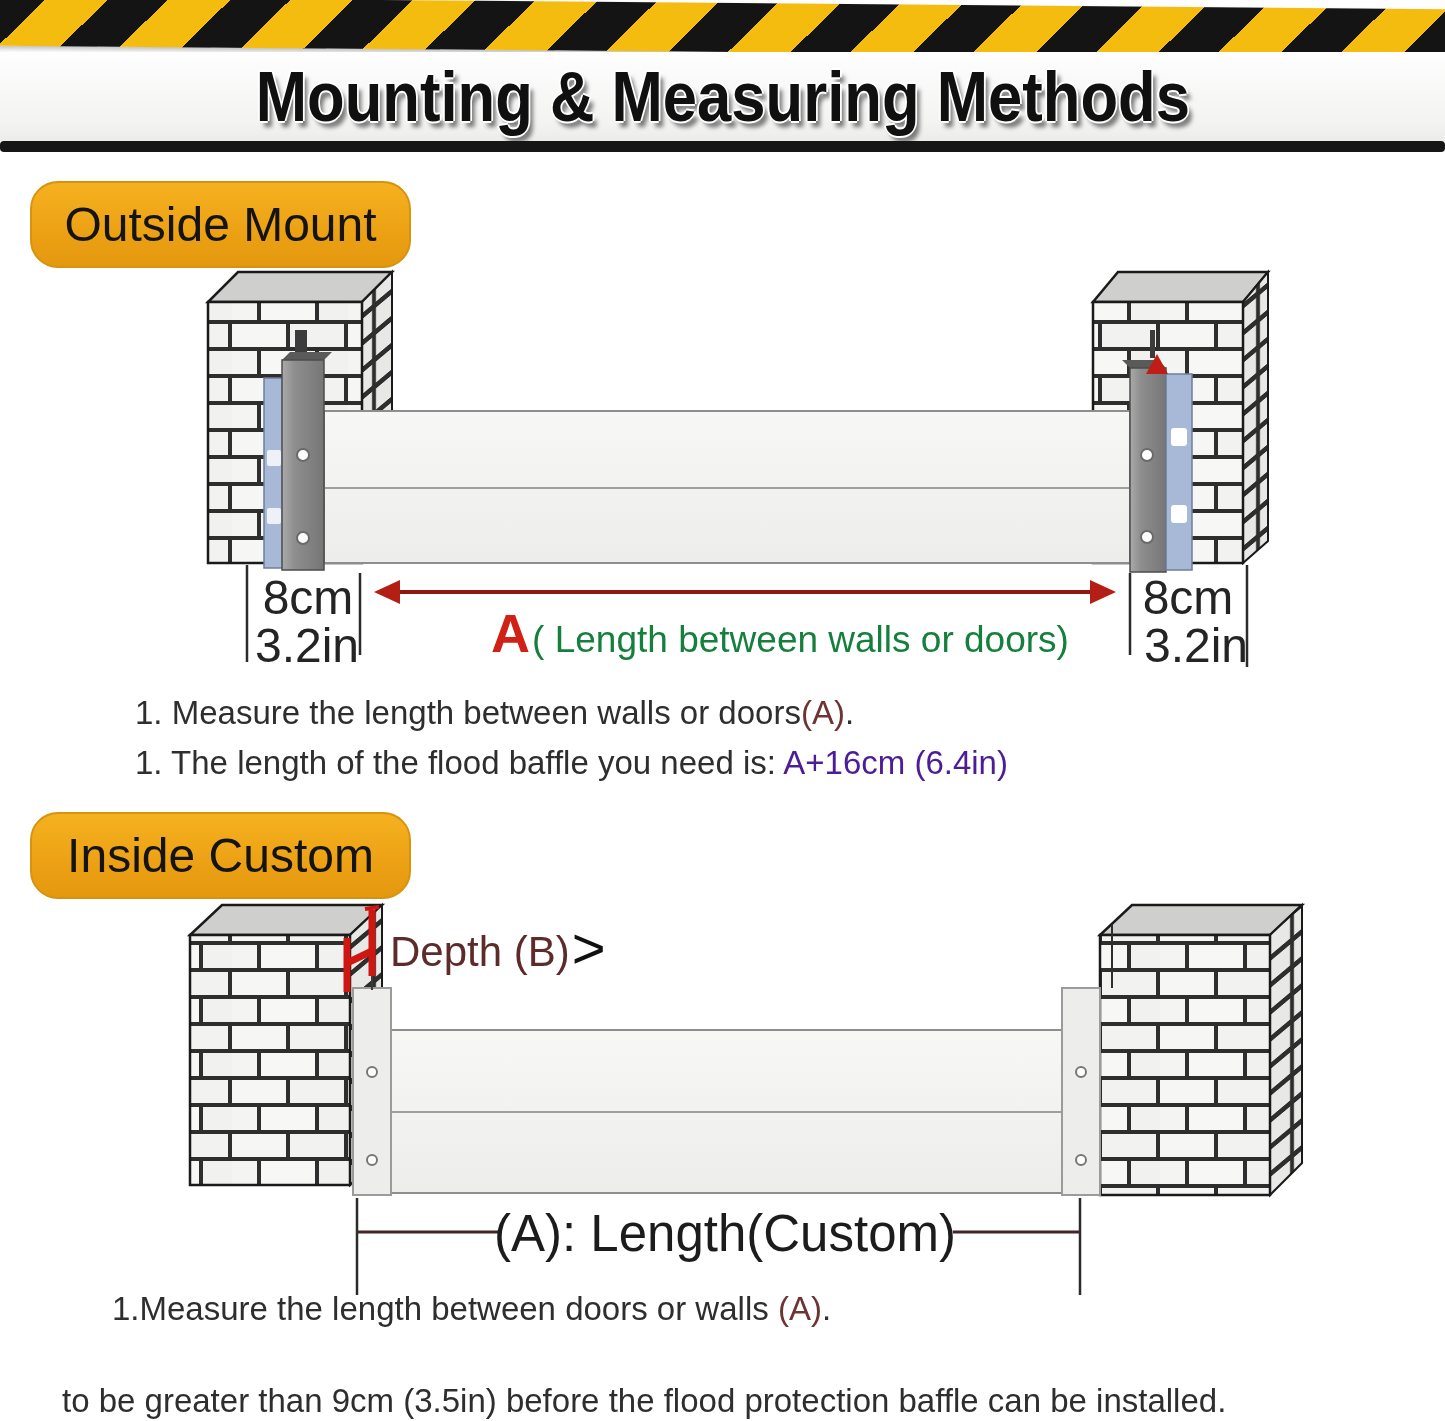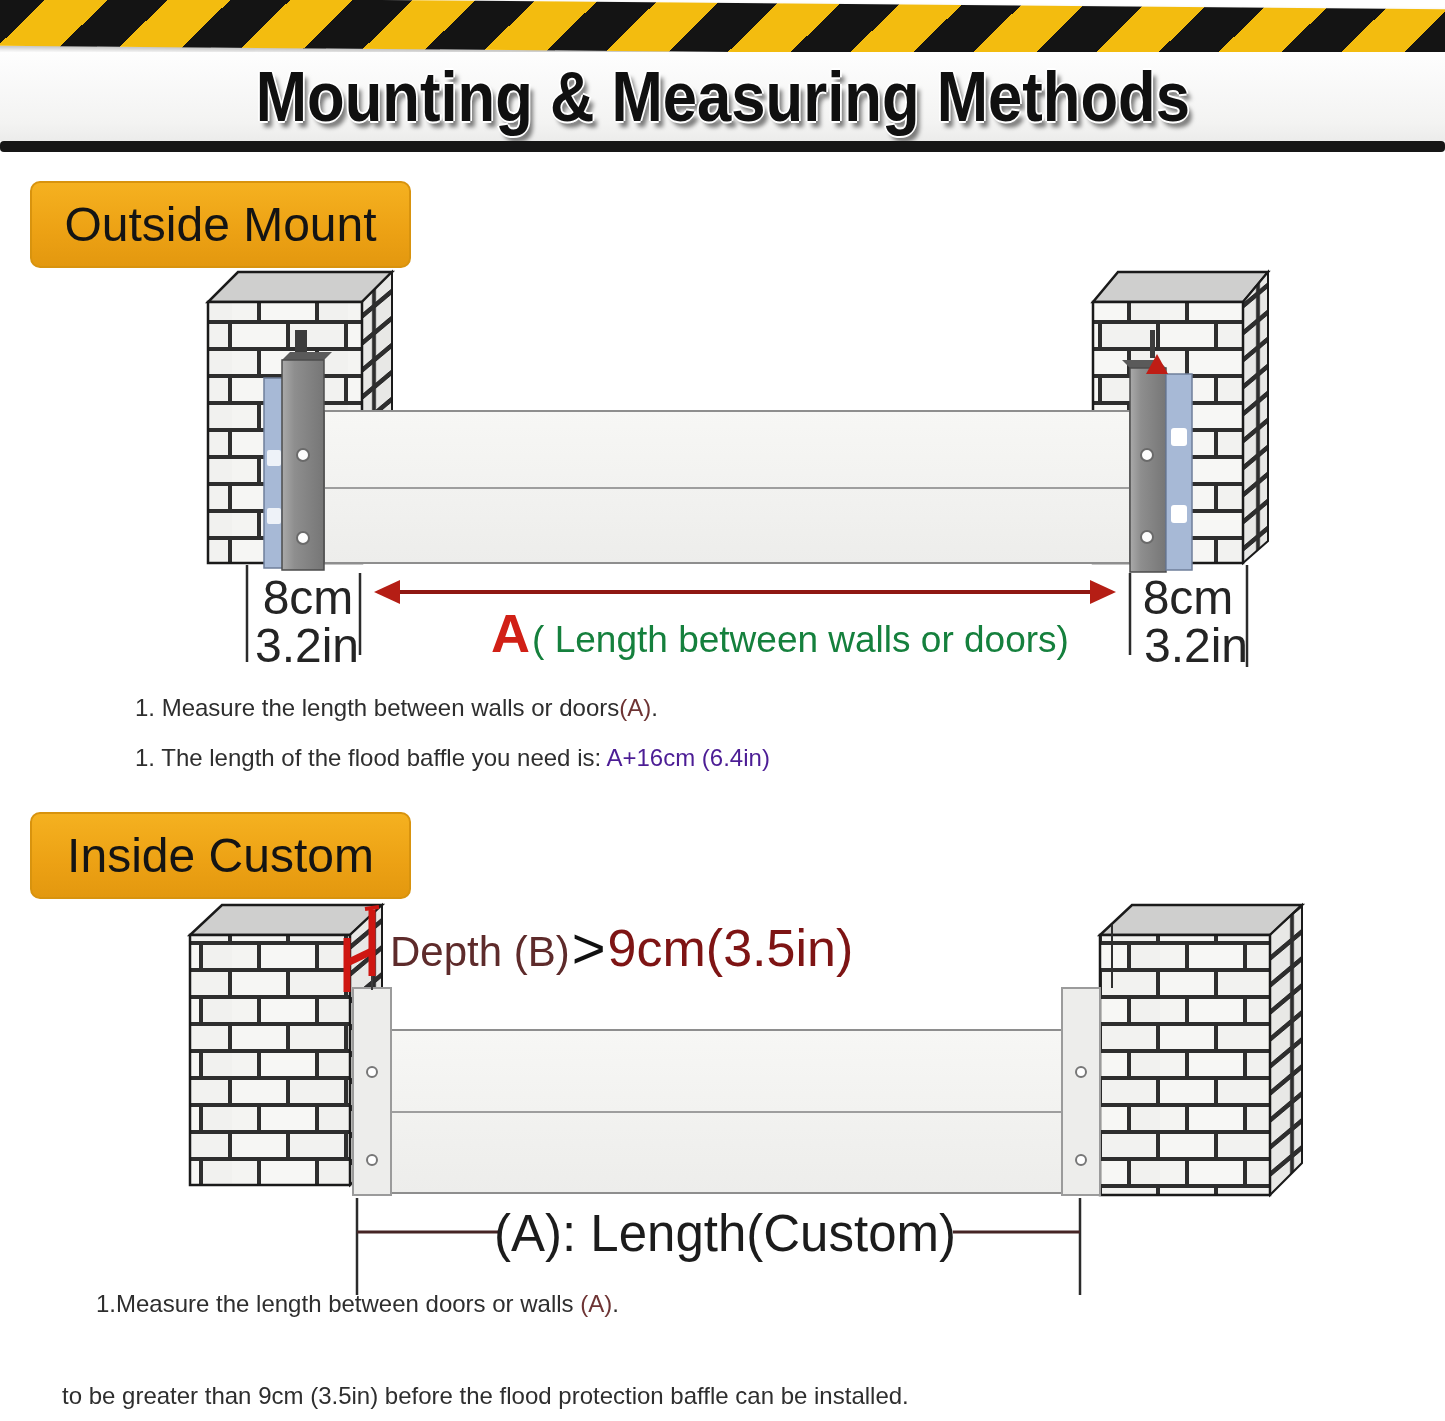--- a/index.html
+++ b/index.html
@@ -23,21 +23,21 @@
     font-size:70px;font-weight:bold;color:#101010;white-space:nowrap;
     transform:scaleX(0.88);transform-origin:center;
     text-shadow:2px 0 0 #ffffff,-2px 0 0 #ffffff,0 2px 0 #ffffff,0 -2px 0 #ffffff,
                 5px 6px 5px rgba(0,0,0,0.50);
   }
   .black-rule{position:absolute;top:141px;left:0;width:1445px;height:11px;background:#161616;border-radius:4px;}
   
   .badge{
     position:absolute;left:30px;width:377px;height:83px;
     background:linear-gradient(180deg,#f5b120 0%,#eca114 60%,#e3980f 100%);
-    border:2px solid #d8930e;border-radius:10px;
+    border:2px solid #d8930e;border-radius:28px;
     display:flex;align-items:center;justify-content:center;
     font-size:48px;color:#141414;white-space:nowrap;
   }
   .badge.outside{top:181px;}
   .badge.inside{top:812px;}
   
   .diagram-svg{position:absolute;}
   
   .dim-text{position:absolute;font-size:48px;color:#242424;white-space:nowrap;}
   .dim-center{text-align:center;}
@@ -52,21 +52,21 @@
     display:flex;align-items:baseline;white-space:nowrap;
   }
   .depth-a{font-size:42px;color:#5E2B2B;}
   .depth-gt{font-size:58px;color:#101010;margin:0 2px;position:relative;top:2px;}
   .depth-b{font-size:52px;color:#7E1414;}
   .length-label{
     position:absolute;left:425px;top:1204px;width:600px;text-align:center;
     font-size:51px;color:#1c1c1c;white-space:nowrap;
   }
   
-  .note{position:absolute;font-size:24px;color:#2e2e2e;white-space:nowrap;}
+  .note{position:absolute;font-size:33px;color:#2e2e2e;white-space:nowrap;}
   .accent-red{color:#4c1d95;}
   .accent-soft{color:#6E3434;}
 </style>
 </head>
 <body>
 
 <svg width="0" height="0" style="position:absolute" aria-hidden="true">
   <defs>
     <pattern id="brick" width="116" height="54" patternUnits="userSpaceOnUse">
       <rect width="116" height="54" fill="#2e2e2e"></rect>
@@ -219,22 +219,21 @@
       <line x1="357" y1="1198" x2="357" y2="1295" stroke="#2b2b2b" stroke-width="2.5"></line>
       <line x1="1080" y1="1198" x2="1080" y2="1295" stroke="#2b2b2b" stroke-width="2.5"></line>
       <line x1="357" y1="1232" x2="500" y2="1232" stroke="#452525" stroke-width="3"></line>
       <line x1="953" y1="1232" x2="1080" y2="1232" stroke="#452525" stroke-width="3"></line>
     </g>
   </svg>
 
   <div class="depth-label">
     <span class="depth-a">Depth (B)</span>
     <span class="depth-gt">&gt;</span>
-    <span class="depth-b">9cm(3.5in)</span>
   </div>
   <div class="length-label">(A): Length(Custom)</div>
 
-  <div class="note" style="left:96px;top:1290px">
+  <div class="note" style="left:112px;top:1290px">
     <span>1.Measure the length between doors or walls </span><span class="accent-soft">(A)</span><span>.</span>
   </div>
   <div class="note" style="left:62px;top:1382px">to be greater than 9cm (3.5in) before the flood protection baffle can be installed.</div>
 
 </div>
 
 </body></html>

